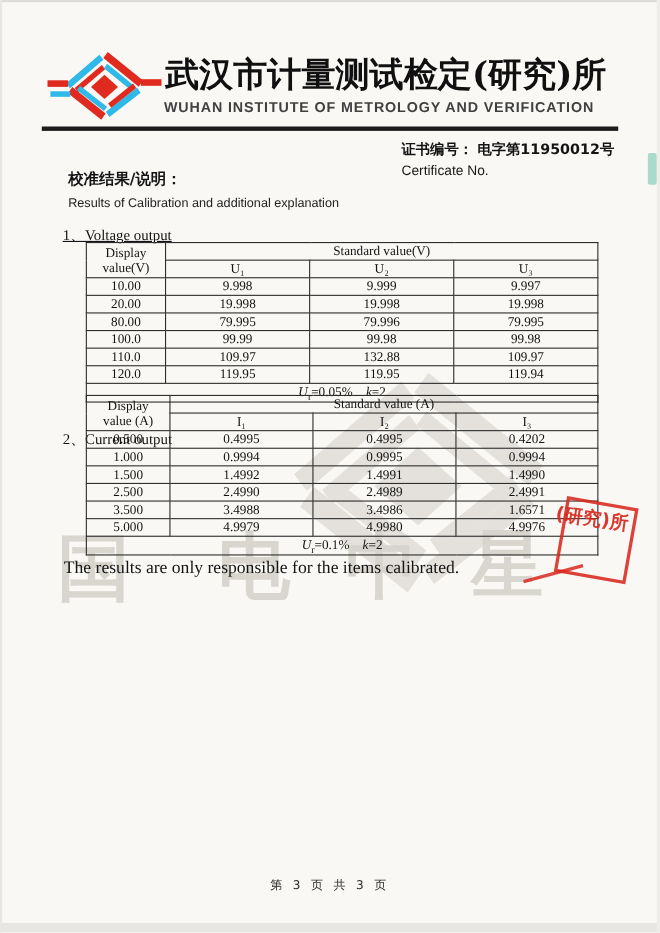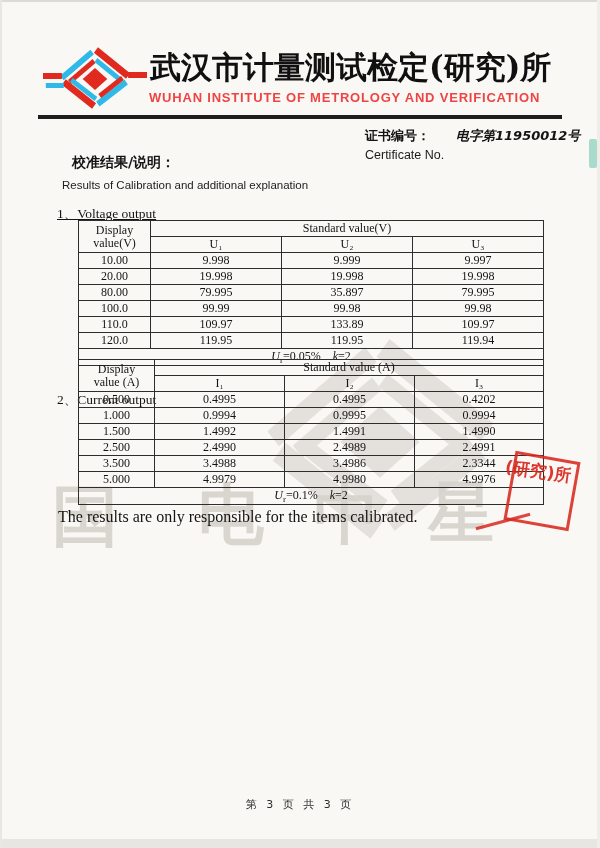--- a/index.html
+++ b/index.html
@@ -19,28 +19,28 @@
   .wm-char{position:absolute;font-family:"DejaVu Sans",sans-serif;font-weight:bold;
            font-size:66px;color:var(--wm);opacity:.9;}
   .wm-c0{left:52px;top:472px;} .wm-c1{left:198px;top:470px;}
   .wm-c2{left:314px;top:470px;} .wm-c3{left:428px;top:468px;}
   
   .content{position:absolute;left:0;top:0;width:600px;height:612px;z-index:1;}
   .logo{position:absolute;left:43px;top:42px;width:104px;height:74px;}
   .title-cn{position:absolute;left:150px;top:47px;font-size:31px;font-weight:bold;
             font-family:"DejaVu Serif","Liberation Serif",serif;white-space:nowrap;color:#101010;}
   .title-en{position:absolute;left:149px;top:90px;font-size:13px;font-weight:bold;
-            font-family:"Liberation Sans",sans-serif;letter-spacing:0.8px;white-space:nowrap;color:#ef4444;text-align:center;}
+            font-family:"Liberation Sans",sans-serif;letter-spacing:0.8px;white-space:nowrap;color:#404040;text-align:center;}
   .rule{position:absolute;left:38px;top:115px;width:524px;height:4px;background:#1d1d1d;}
   .cert{position:absolute;left:365px;top:127px;}
   .cert-line1{font-size:13px;font-weight:bold;font-family:"DejaVu Sans",sans-serif;white-space:nowrap;}
-  .cert-num{margin-left:26px;font-style:italic;}
+  .cert-num{margin-left:4px;}
   .cert-line2{font-size:12.5px;font-family:"Liberation Sans",sans-serif;margin-top:3px;color:#1a1a1a;}
   .results{position:absolute;left:62px;top:154px;}
-  .results-cn{font-size:14px;font-weight:bold;font-family:"DejaVu Sans",sans-serif;margin-left:10px;}
+  .results-cn{font-size:14px;font-weight:bold;font-family:"DejaVu Sans",sans-serif;}
   .results-en{font-size:11.5px;font-family:"Liberation Sans",sans-serif;margin-top:7px;color:#222;}
   .sec-title{position:absolute;font-size:13.5px;font-family:"Liberation Serif",serif;white-space:nowrap;}
   .sec1{left:57px;top:205px;text-decoration:underline;} .sec2{left:57px;top:345px;margin-top:46px;}
   .cal-table{border-collapse:collapse;font-size:12px;background:transparent;}
   .cal-table td{border:1.4px solid #2d2d2d;text-align:center;padding:0;background:transparent;}
   .t1{position:absolute;left:78px;top:220px;} .t2{position:absolute;left:78px;top:359px;}
   .disp-h div{line-height:13px;}
   .cal-table thead tr td{height:14px;}
   .cal-table tbody tr td{height:13px;}
   .cal-table tfoot td{height:15px;}
@@ -152,33 +152,33 @@
           </tr>
           <tr>
             <td>20.00</td>
             <td>19.998</td>
             <td>19.998</td>
             <td>19.998</td>
           </tr>
           <tr>
             <td>80.00</td>
             <td>79.995</td>
-            <td>35.897</td>
+            <td>79.996</td>
             <td>79.995</td>
           </tr>
           <tr>
             <td>100.0</td>
             <td>99.99</td>
             <td>99.98</td>
             <td>99.98</td>
           </tr>
           <tr>
             <td>110.0</td>
             <td>109.97</td>
-            <td>133.89</td>
+            <td>132.88</td>
             <td>109.97</td>
           </tr>
           <tr>
             <td>120.0</td>
             <td>119.95</td>
             <td>119.95</td>
             <td>119.94</td>
           </tr>
         </tbody>
       <tfoot>
@@ -235,21 +235,21 @@
           <tr>
             <td>2.500</td>
             <td>2.4990</td>
             <td>2.4989</td>
             <td>2.4991</td>
           </tr>
           <tr>
             <td>3.500</td>
             <td>3.4988</td>
             <td>3.4986</td>
-            <td>2.3344</td>
+            <td>1.6571</td>
           </tr>
           <tr>
             <td>5.000</td>
             <td>4.9979</td>
             <td>4.9980</td>
             <td>4.9976</td>
           </tr>
         </tbody>
       <tfoot>
         <tr>

